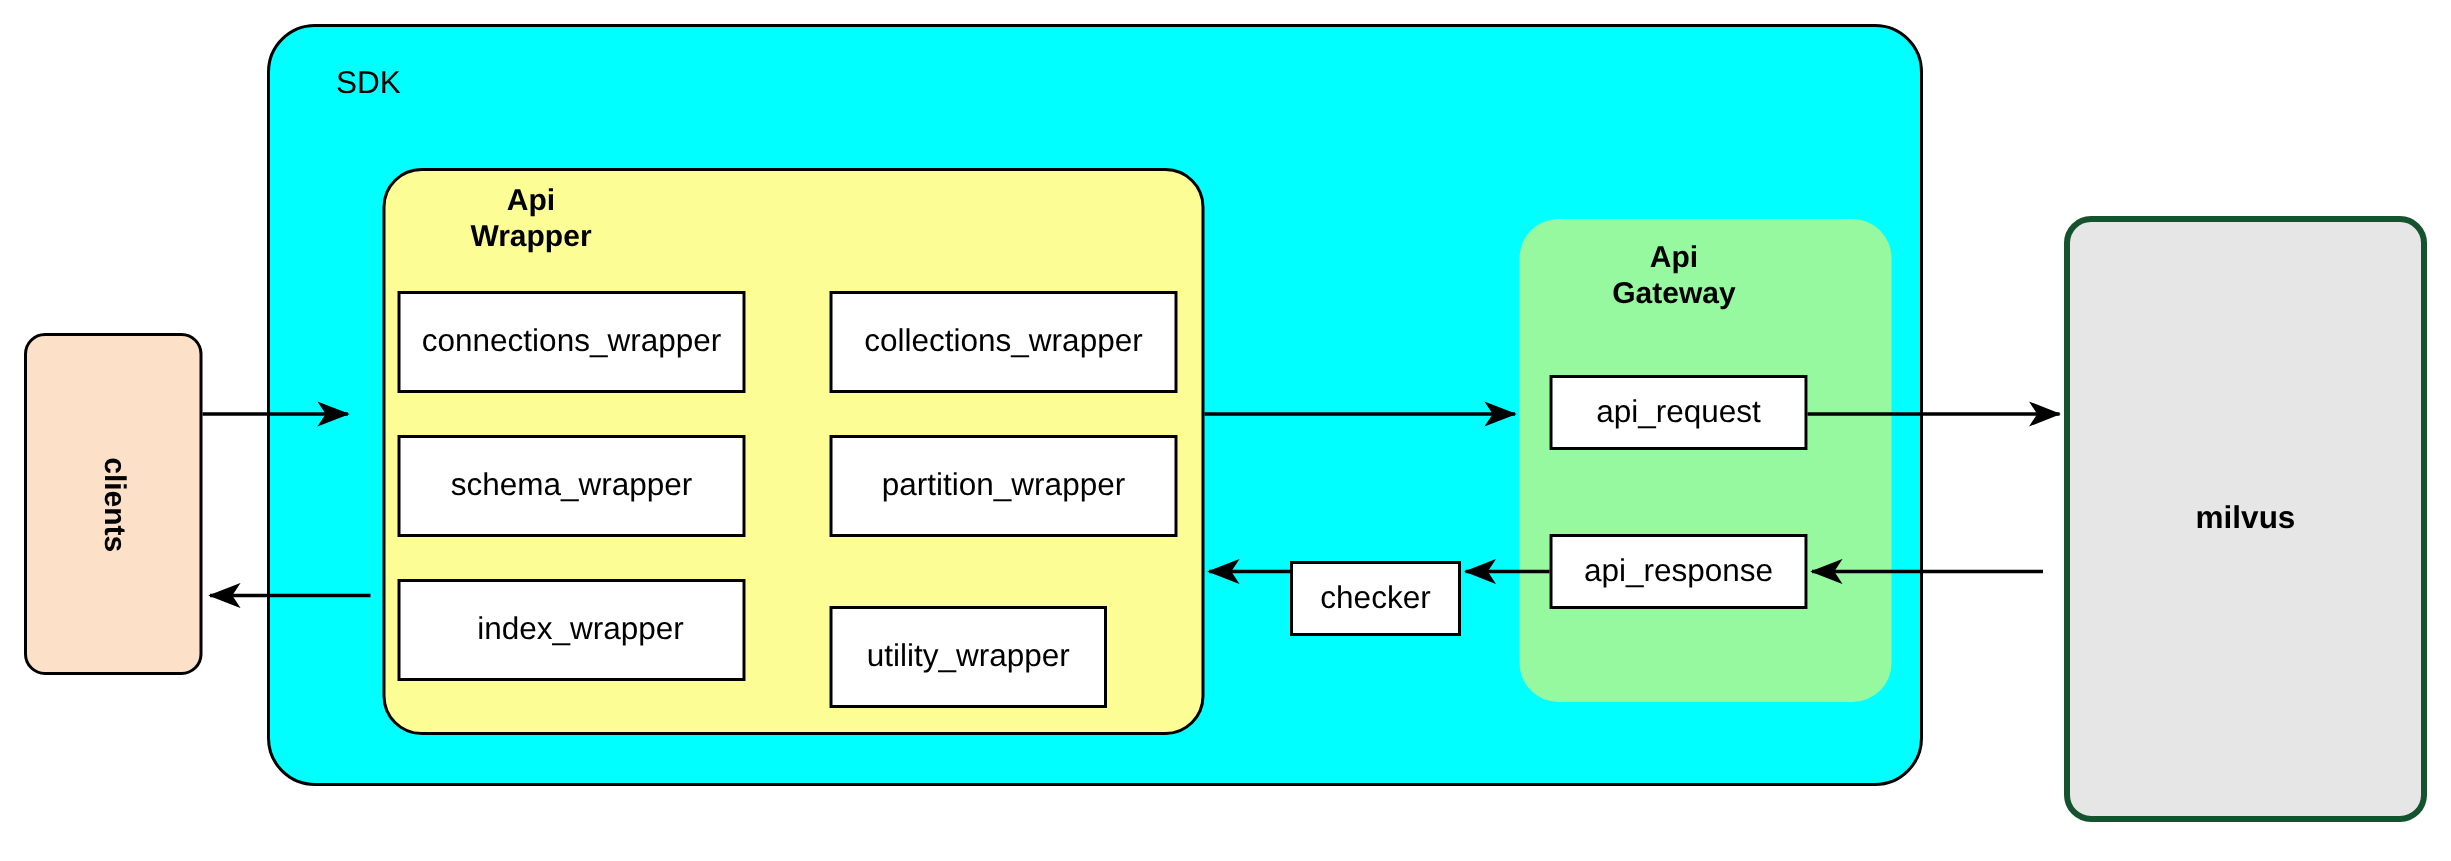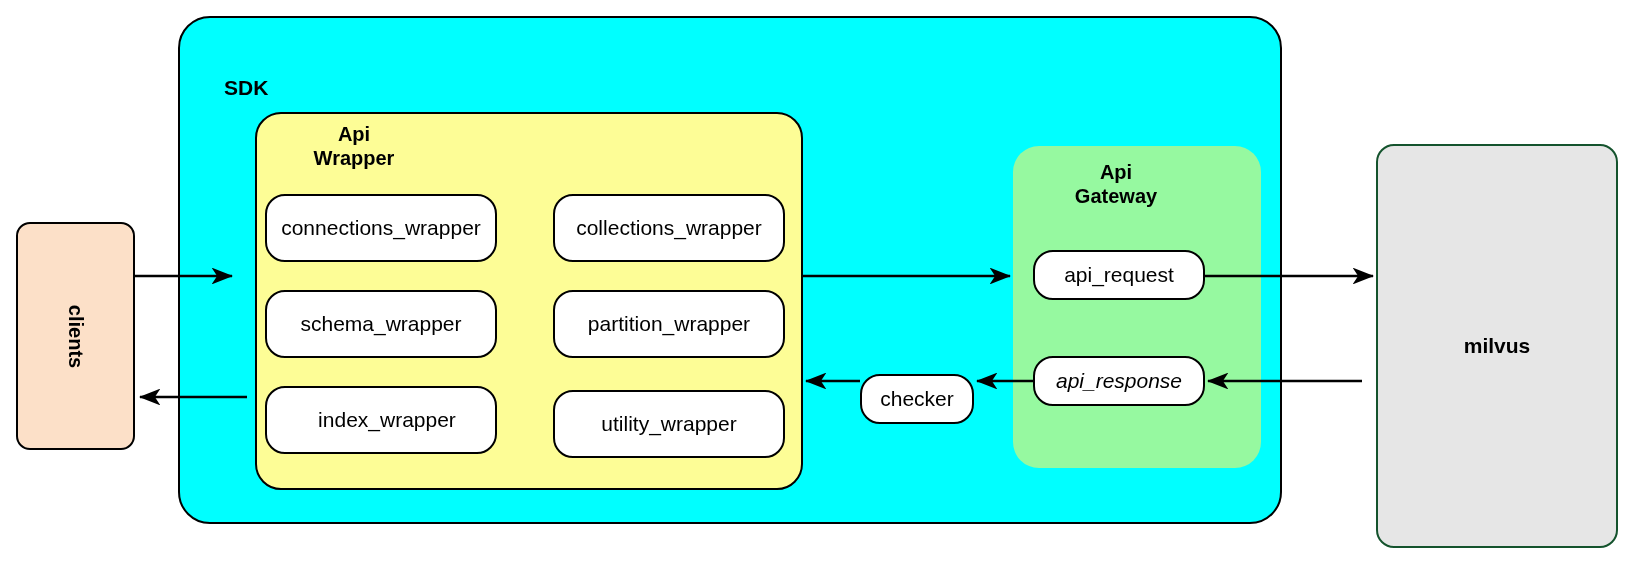--- a/index.html
+++ b/index.html
@@ -36,25 +36,24 @@
     background: #00ffff;
     border: 2px solid #000000;
     border-radius: 32px;
     display: block;
   }
   .sdk-label {
     position: absolute;
     left: 44px;
     top: 26px;
     font-size: 21px;
-    font-weight: bold;
+    font-weight: normal;
     line-height: 1.15;
     white-space: pre-line;
     text-align: left;
-    margin-top: 32px;
   }
 
   
   .wrapper-box {
     left: 255px;
     top: 112px;
     width: 548px;
     height: 378px;
     background: #fdfd96;
     border: 2px solid #000000;
@@ -92,21 +91,21 @@
     font-weight: bold;
     line-height: 1.2;
     text-align: center;
     white-space: pre-line;
   }
 
   
   .leaf {
     background: #ffffff;
     border: 2px solid #000000;
-    border-radius: 20px;
+    border-radius: 0;
     font-size: 21px;
     font-weight: normal;
   }
 
   
   .clients-box {
     left: 16px;
     top: 222px;
     width: 119px;
     height: 228px;
@@ -121,21 +120,21 @@
     white-space: nowrap;
   }
 
   
   .milvus-box {
     left: 1376px;
     top: 144px;
     width: 242px;
     height: 404px;
     background: #e6e6e6;
-    border: 2px solid #14532d;
+    border: 4px solid #14532d;
     border-radius: 18px;
     font-size: 21px;
     font-weight: bold;
   }
 
   
   .checker-box {
     left: 860px;
     top: 374px;
     width: 114px;
@@ -165,29 +164,29 @@
   <div class="node wrapper-box">
     <div class="wrapper-label">Api
 Wrapper</div>
   </div>
 
   <div class="node leaf" style="left:265px; top:194px; width:232px; height:68px;">connections_wrapper</div>
   <div class="node leaf" style="left:553px; top:194px; width:232px; height:68px;text-align:right;">collections_wrapper</div>
   <div class="node leaf" style="left:265px; top:290px; width:232px; height:68px;">schema_wrapper</div>
   <div class="node leaf" style="left:553px; top:290px; width:232px; height:68px;">partition_wrapper</div>
   <div class="node leaf" style="left:265px; top:386px; width:232px; height:68px;padding-left:12px;">index_wrapper</div>
-  <div class="node leaf" style="left:553px; top:390px; width:232px; height:68px;">utility_wrapper</div>
+  <div class="node leaf" style="left:553px; top:404px; width:185px; height:68px;">utility_wrapper</div>
 
   <div class="node gateway-box">
     <div class="gateway-label">Api
 Gateway</div>
   </div>
 
   <div class="node leaf" style="left:1033px; top:250px; width:172px; height:50px;">api_request</div>
-  <div class="node leaf" style="left:1033px; top:356px; width:172px; height:50px;font-style:italic;">api_response</div>
+  <div class="node leaf" style="left:1033px; top:356px; width:172px; height:50px;">api_response</div>
 
   <div class="node leaf checker-box">checker</div>
 
   <div class="node clients-box">
     <span class="clients-label">clients</span>
   </div>
 
   <div class="node milvus-box">milvus</div>
 
   <svg id="arrows" viewBox="0 0 1634 574">

